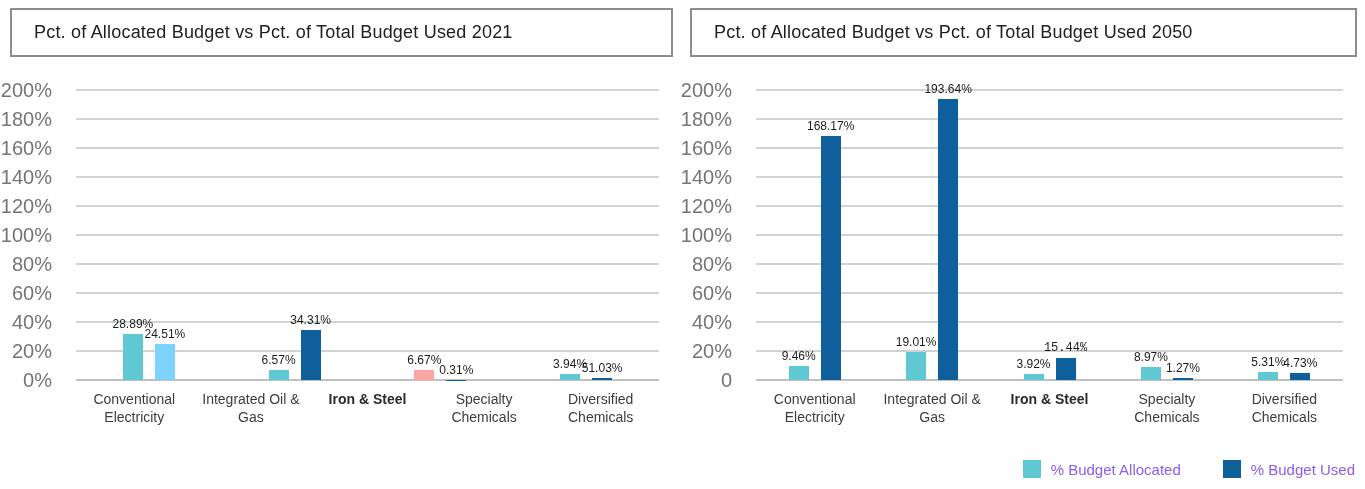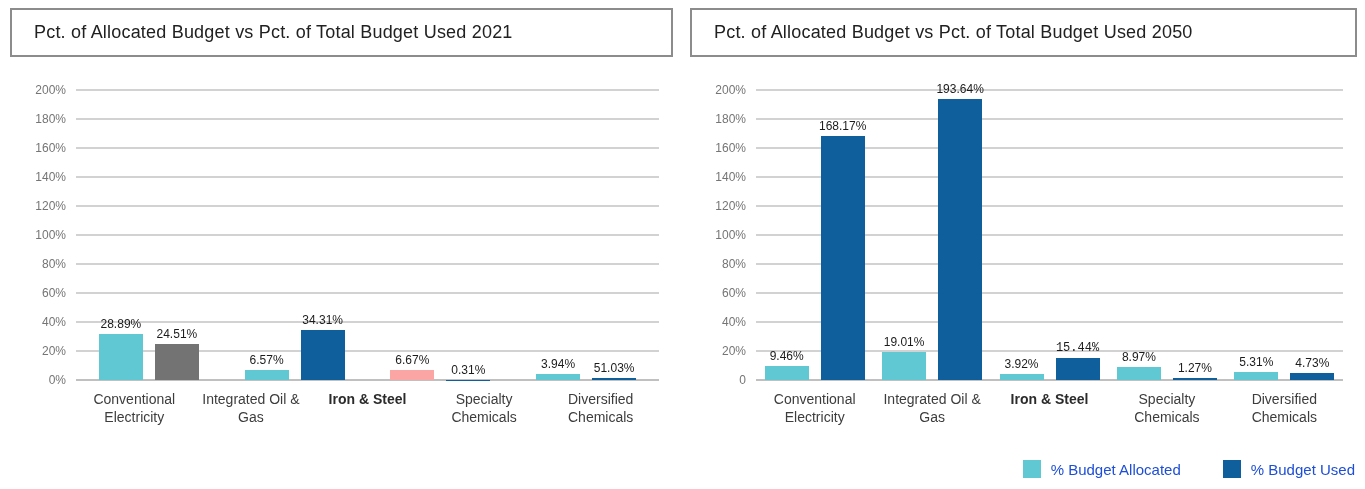--- a/index.html
+++ b/index.html
@@ -10,42 +10,42 @@
   #panel-0 { left:10px;  width:663px; }
   #panel-1 { left:690px; width:667px; }
 
   .title-box { border:2px solid #8c8c8c; height:49px; display:flex; align-items:center;
                padding-left:22px; padding-right:8px; font-size:18px; color:#212121;
                letter-spacing:0.2px; background:#ffffff; }
 
   .chart { display:flex; margin-top:33px; padding-right:14px; }
 
   .yaxis { position:relative; width:66px; height:290px; flex:0 0 66px; }
-  .ytick { position:absolute; right:10px; font-size:12px; color:#757575; line-height:18px;
+  .ytick { position:absolute; right:24px; font-size:20px; color:#757575; line-height:18px;
            white-space:nowrap; }
 
   .plot { position:relative; height:290px; flex:1; }
   .gridline { position:absolute; left:0; right:0; height:2px; background:#d2d2d2; }
   .gridline.baseline { background:#c0c0c0; }
 
   .groups { position:absolute; left:0; right:0; top:0; bottom:0; display:flex; }
   .group { flex:1; display:flex; justify-content:center; align-items:flex-end; gap:12px; }
-  .bar { width:44px; position:relative;padding-left:12px; }
+  .bar { width:20px; position:relative;padding-left:12px; }
   .bar-label { position:absolute; bottom:calc(100% + 3px); left:50%; transform:translateX(-50%);
                font-size:12px; color:#1c1c1c; white-space:nowrap; }
 
   .xlabels { display:flex; margin-top:10px; }
   .xlabel { flex:1; text-align:center; font-size:14px; line-height:18px; color:#3d3d3d;
             padding:0 8px; }
   .xlabel.bold { font-weight:bold; color:#2b2b2b; }
 
   .legend { position:absolute; top:460px; right:10px; display:flex; gap:42px; align-items:center; }
   .legend-item { display:flex; align-items:center; gap:10px; }
   .legend-swatch { width:18px; height:18px; flex:0 0 18px; }
-  .legend-label { font-size:15px; color:#1d4ed8; }
+  .legend-label { font-size:15px; color:#8b5cf6; }
 </style>
 </head>
 <body>
 
 <div class="panel" id="panel-0">
   <div class="title-box">
     <span>Pct. of Allocated Budget vs Pct. of Total Budget Used 2021</span>
   </div>
   <div class="chart">
     <div class="yaxis">
@@ -72,21 +72,21 @@
           <div class="gridline" style="top: 173px;"></div>
           <div class="gridline" style="top: 202px;"></div>
           <div class="gridline" style="top: 231px;"></div>
           <div class="gridline" style="top: 260px;"></div>
           <div class="gridline baseline" style="top: 289px;"></div>
           <div class="groups">
             <div class="group">
               <div class="bar" style="height: 45.617px; background: rgb(95, 200, 211);">
                 <span class="bar-label">28.89%</span>
               </div>
-              <div class="bar" style="height: 35.5395px; background: #737373;">
+              <div class="bar" style="height: 35.5395px; background: #7dd3fc;">
                 <span class="bar-label">24.51%</span>
               </div>
             </div>
             <div class="group">
               <div class="bar" style="height: 9.5265px; background: rgb(95, 200, 211);">
                 <span class="bar-label">6.57%</span>
               </div>
               <div class="bar" style="height: 49.7495px; background: rgb(14, 95, 156);">
                 <span class="bar-label">34.31%</span>
               </div>

